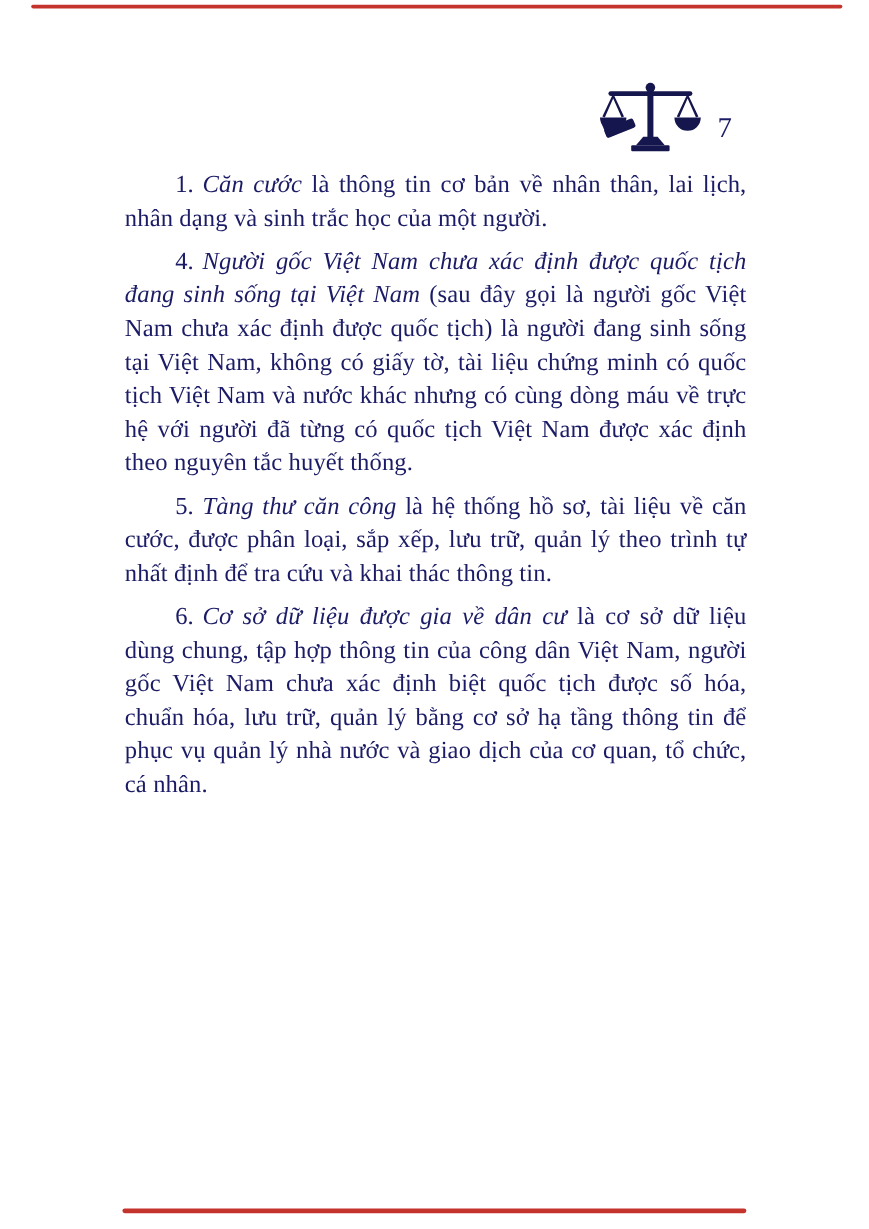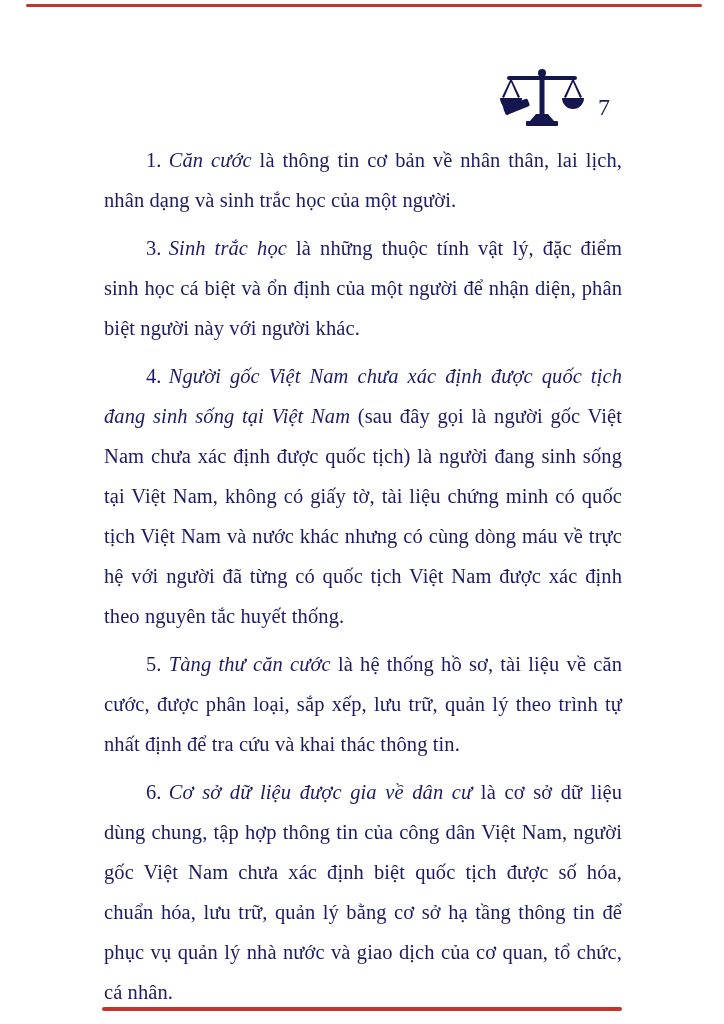--- a/index.html
+++ b/index.html
@@ -50,21 +50,21 @@
     color: #1c1c66;
   }
   .content {
     position: absolute;
     top: 140px;
     left: 104px;
     width: 518px;
   }
   .para {
     font-size: 20.5px;
-    line-height: 40px;
+    line-height: 28px;
     text-align: justify;
     text-indent: 42px;
     margin-bottom: 8px;
     color: #1c1c66;
     letter-spacing: 0.1px;
   }
   .num { margin-right: 0.35em; }
   .term { font-style: italic; }
 </style>
 </head>
@@ -100,25 +100,24 @@
     </svg>
   </span>
 
   <span class="page-number">7</span>
 
   <div class="content">
 
     <p class="para"><span class="num">1.</span><span class="term">Căn cước</span><span> là thông tin cơ bản về nhân thân, lai lịch, nhân dạng và sinh trắc học của một người.</span></p>
 
 
-    <p class="para"><span class="num">3.</span><span class="term">Sinh trắc học</span><span> là những thuộc tính vật lý, đặc điểm sinh học cá biệt và ổn định của một người để nhận diện, phân biệt người này với người khác.</span></p>
 
     <p class="para"><span class="num">4.</span><span class="term">Người gốc Việt Nam chưa xác định được quốc tịch đang sinh sống tại Việt Nam</span><span> (sau đây gọi là người gốc Việt Nam chưa xác định được quốc tịch) là người đang sinh sống tại Việt Nam, không có giấy tờ, tài liệu chứng minh có quốc tịch Việt Nam và nước khác nhưng có cùng dòng máu về trực hệ với người đã từng có quốc tịch Việt Nam được xác định theo nguyên tắc huyết thống.</span></p>
 
-    <p class="para"><span class="num">5.</span><span class="term">Tàng thư căn cước</span><span> là hệ thống hồ sơ, tài liệu về căn cước, được phân loại, sắp xếp, lưu trữ, quản lý theo trình tự nhất định để tra cứu và khai thác thông tin.</span></p>
+    <p class="para"><span class="num">5.</span><span class="term">Tàng thư căn công</span><span> là hệ thống hồ sơ, tài liệu về căn cước, được phân loại, sắp xếp, lưu trữ, quản lý theo trình tự nhất định để tra cứu và khai thác thông tin.</span></p>
 
     <p class="para"><span class="num">6.</span><span class="term">Cơ sở dữ liệu được gia về dân cư</span><span> là cơ sở dữ liệu dùng chung, tập hợp thông tin của công dân Việt Nam, người gốc Việt Nam chưa xác định biệt quốc tịch được số hóa, chuẩn hóa, lưu trữ, quản lý bằng cơ sở hạ tầng thông tin để phục vụ quản lý nhà nước và giao dịch của cơ quan, tổ chức, cá nhân.</span></p>
 
   </div>
 
   <div class="rule-bottom"></div>
 
 </div>
 
 </body></html>

